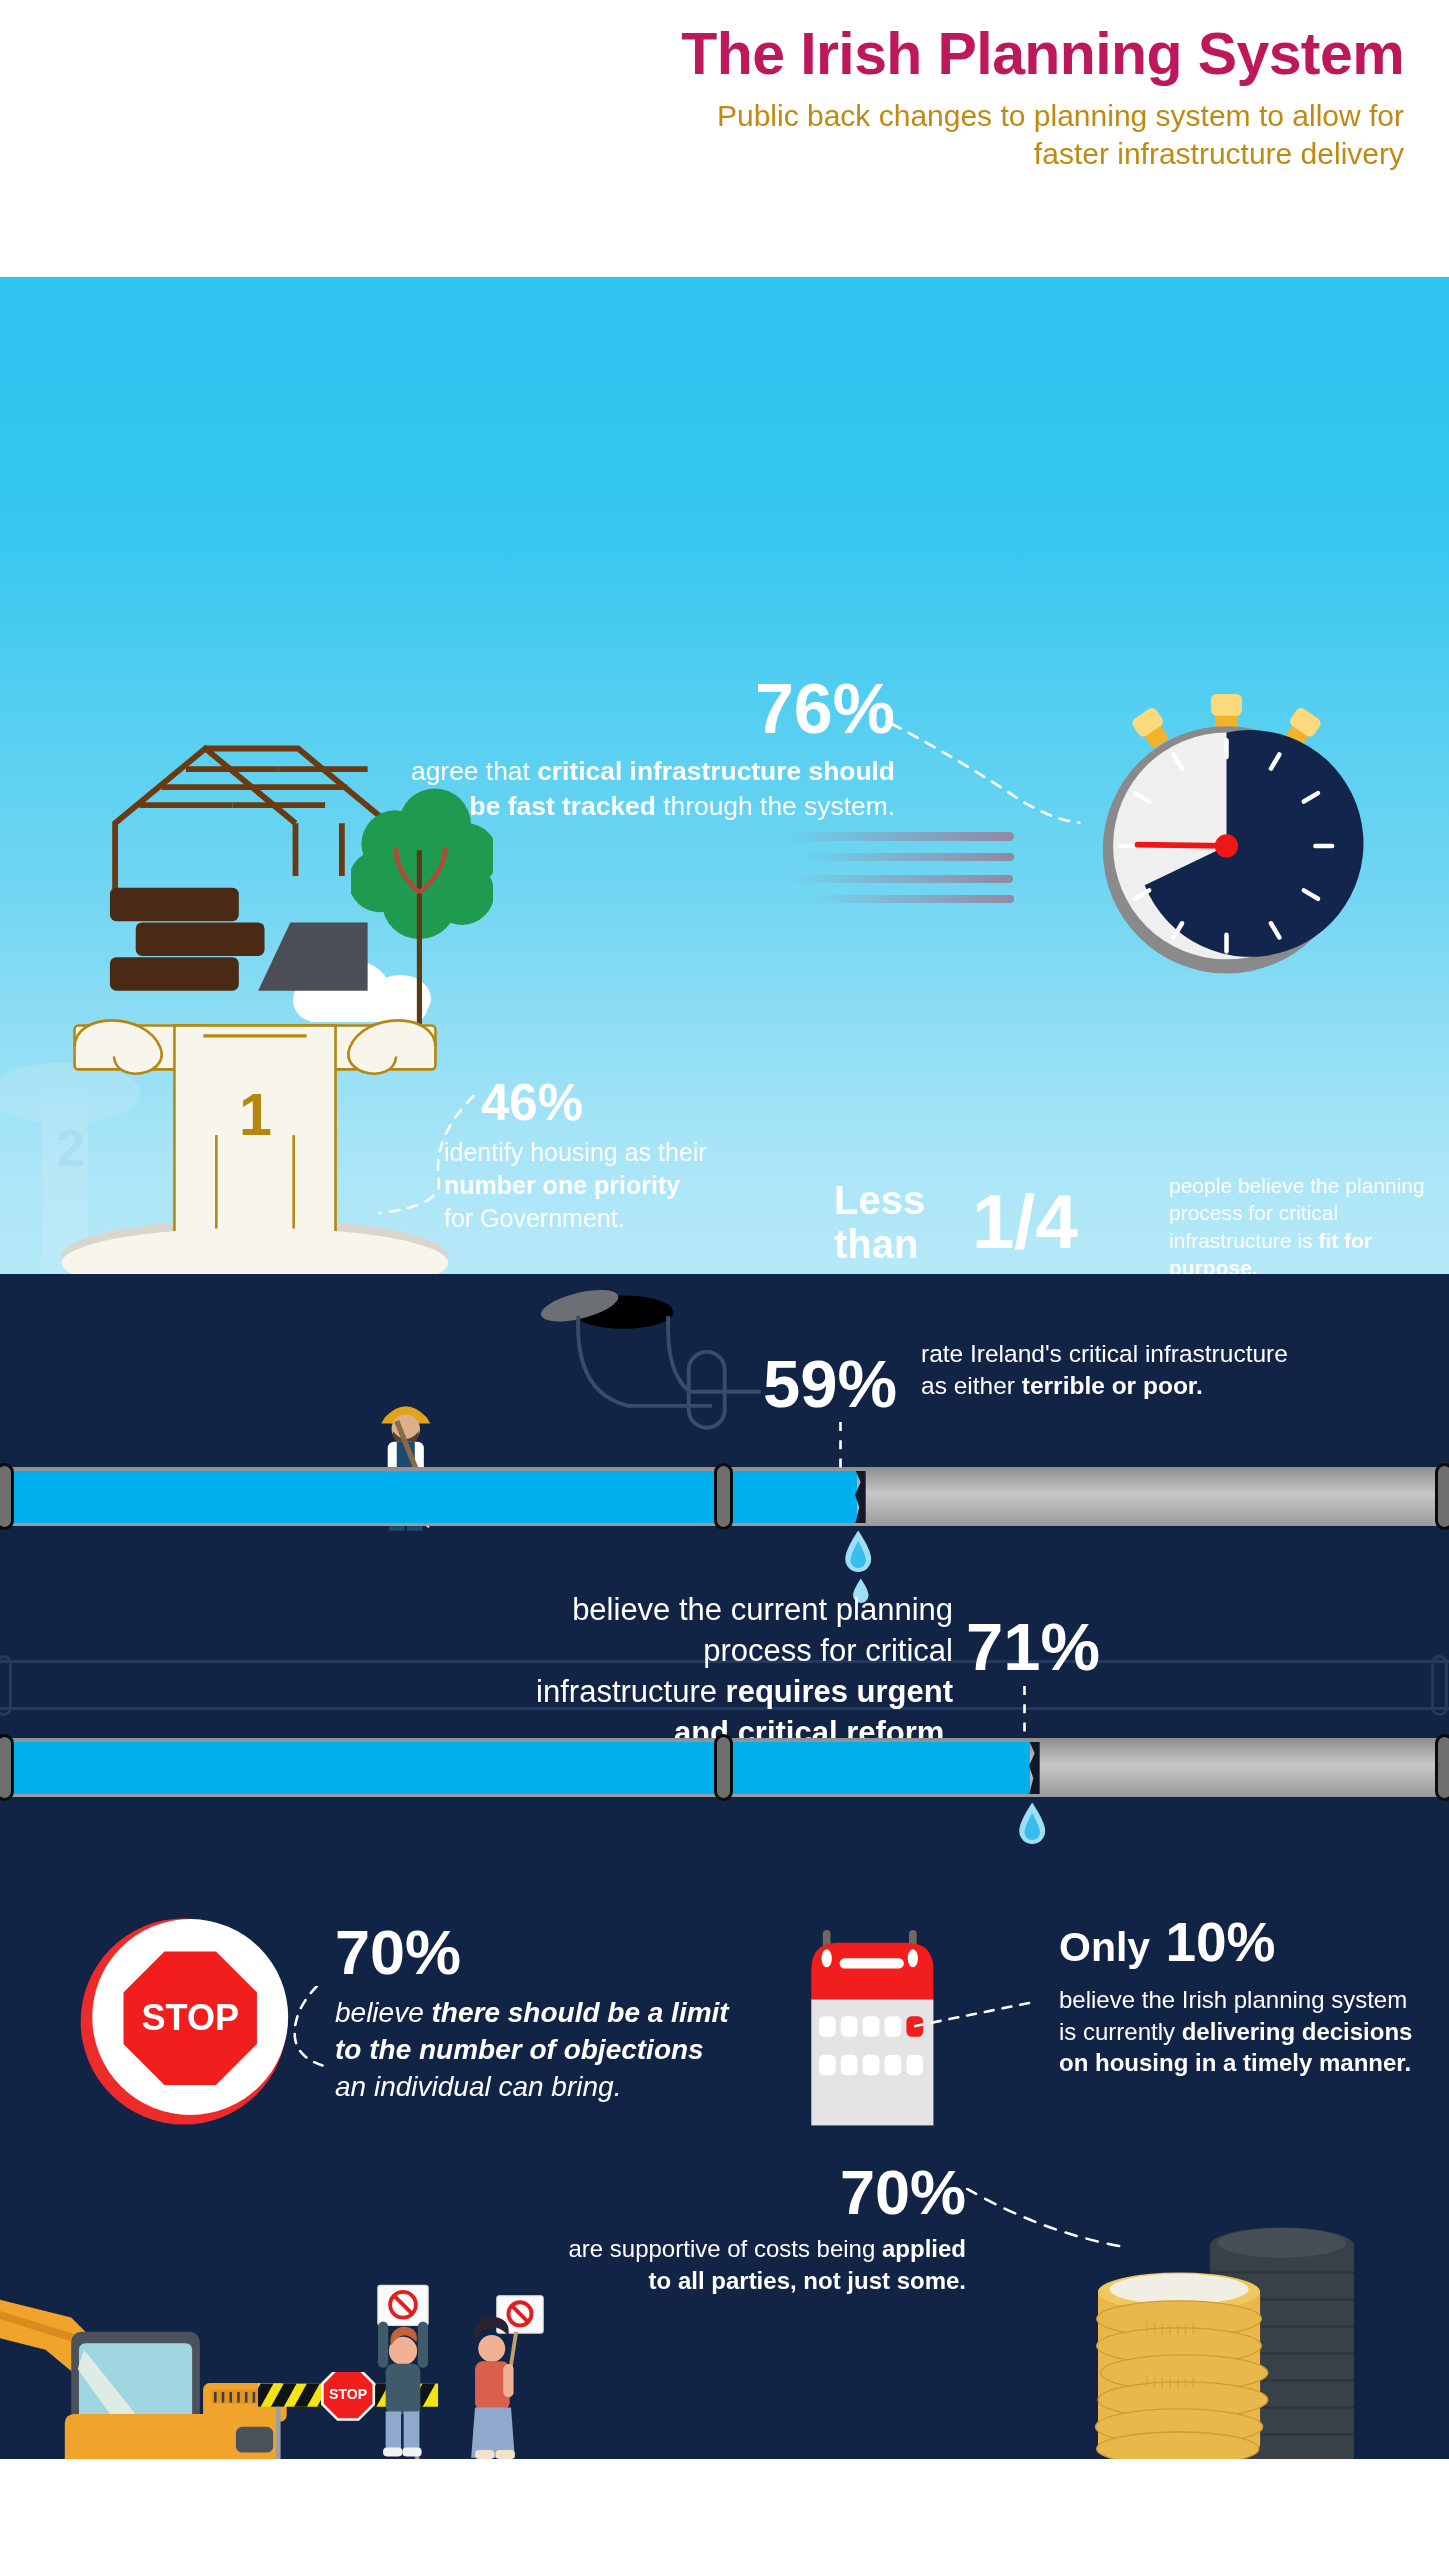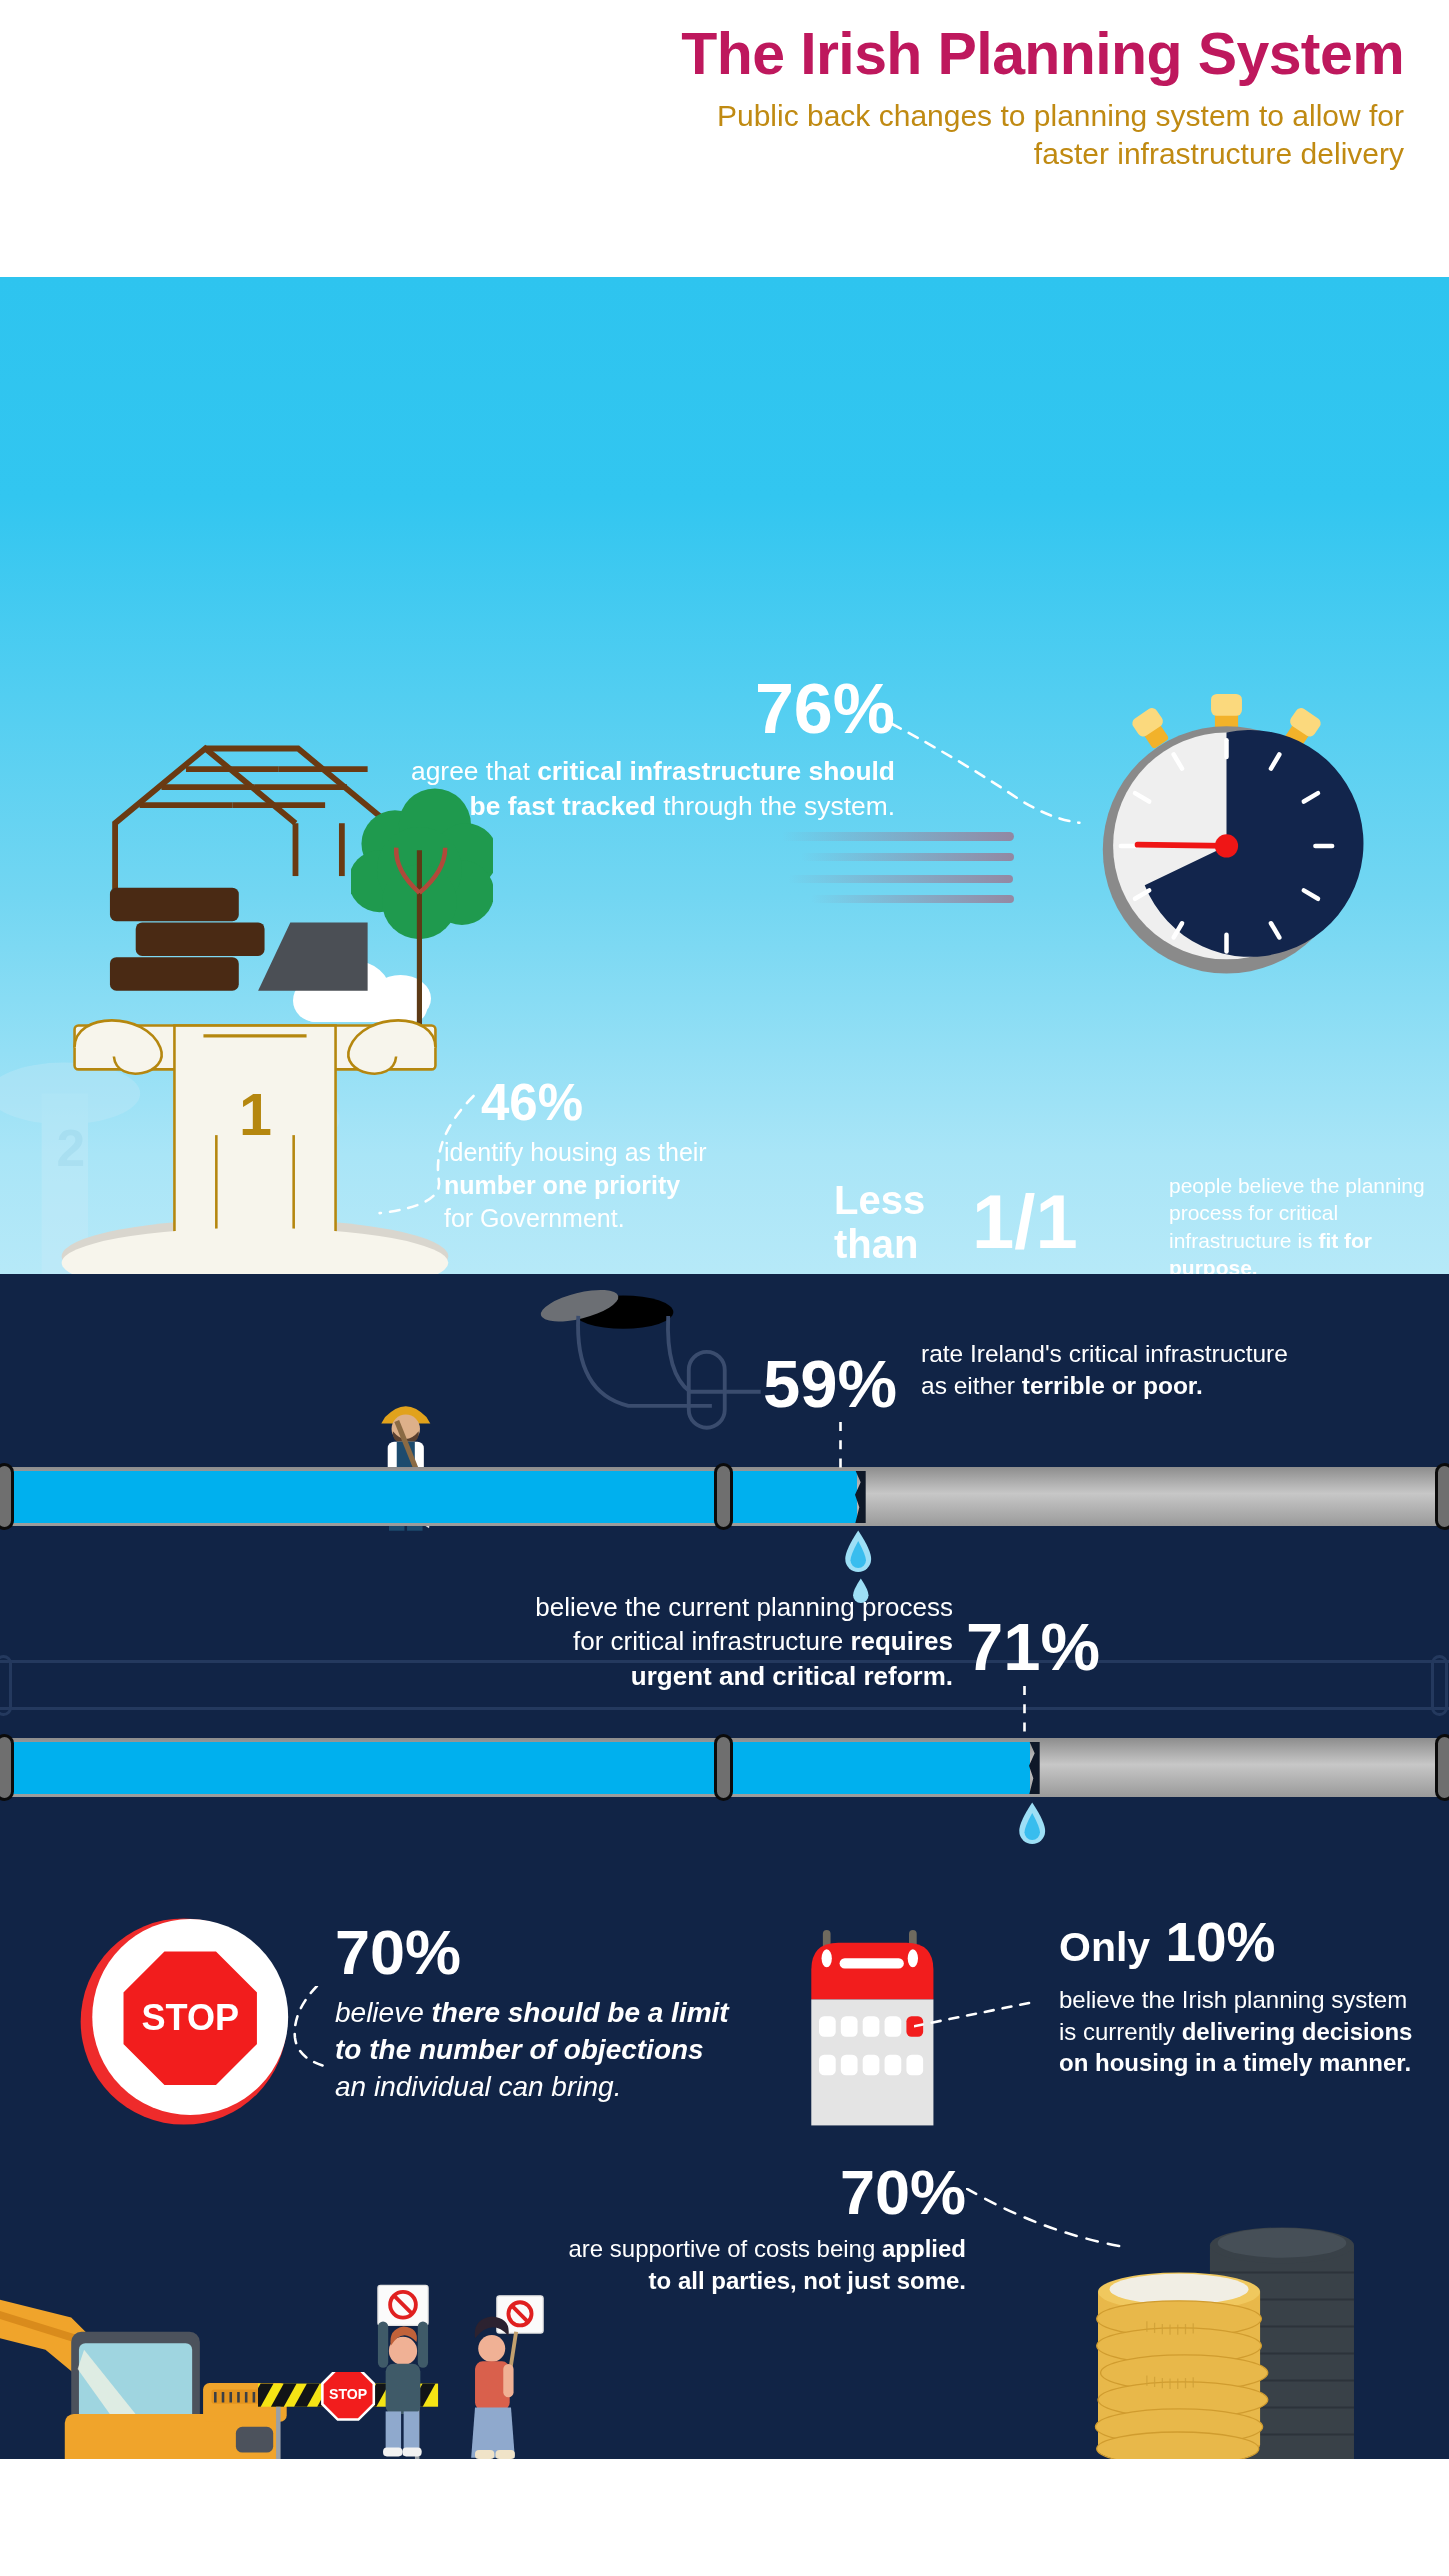--- a/index.html
+++ b/index.html
@@ -76,21 +76,21 @@
   .s110 .body-text { position:absolute; left:335px; top:0; width:264px;
                      font-size:21px; line-height:1.3; }
 
   
   .s59 { position:absolute; left:763px; top:1352px; width:657px; }
   .s59 .pct { position:absolute; left:0; top:14px; font-size:67px; }
   .s59 .body-text { position:absolute; left:158px; top:0; width:374px; font-size:24.5px; }
 
   
   .s71 { position:absolute; left:522px; top:1591px; width:580px; }
-  .s71 .body-text { position:absolute; left:0; top:0; width:431px; font-size:26px; text-align:right; }
+  .s71 .body-text { position:absolute; left:0; top:0; width:431px; font-size:31px; text-align:right; }
   .s71 .pct { position:absolute; left:444px; top:25px; font-size:67px; }
 
   
   .s70a { position:absolute; left:335px; top:1922px; width:399px; }
   .s70a .pct { font-size:63px; }
   .s70a .body-text { font-size:28px; margin-top:12px;font-style:italic; }
 
   
   .s10 { position:absolute; left:1059px; top:1913px; width:361px; }
   .s10 .head { font-size:55px; font-weight:700; color:#fff; line-height:1; }
@@ -244,21 +244,21 @@
 
     <div class="s46">
       <div class="pct">46%</div>
       <div class="body-text">
         <span>identify housing as their </span><b>number one priority</b><span> for Government.</span>
       </div>
     </div>
 
     <div class="s110">
       <div class="lt">Less than</div>
-      <div class="frac">1/1</div>
+      <div class="frac">1/4</div>
       <div class="body-text">
         <span>people believe the planning process for critical infrastructure is </span><b>fit for purpose.</b>
       </div>
     </div>
 
   </div>
 
   <div class="ground">
     <div class="ground-inner">
 

